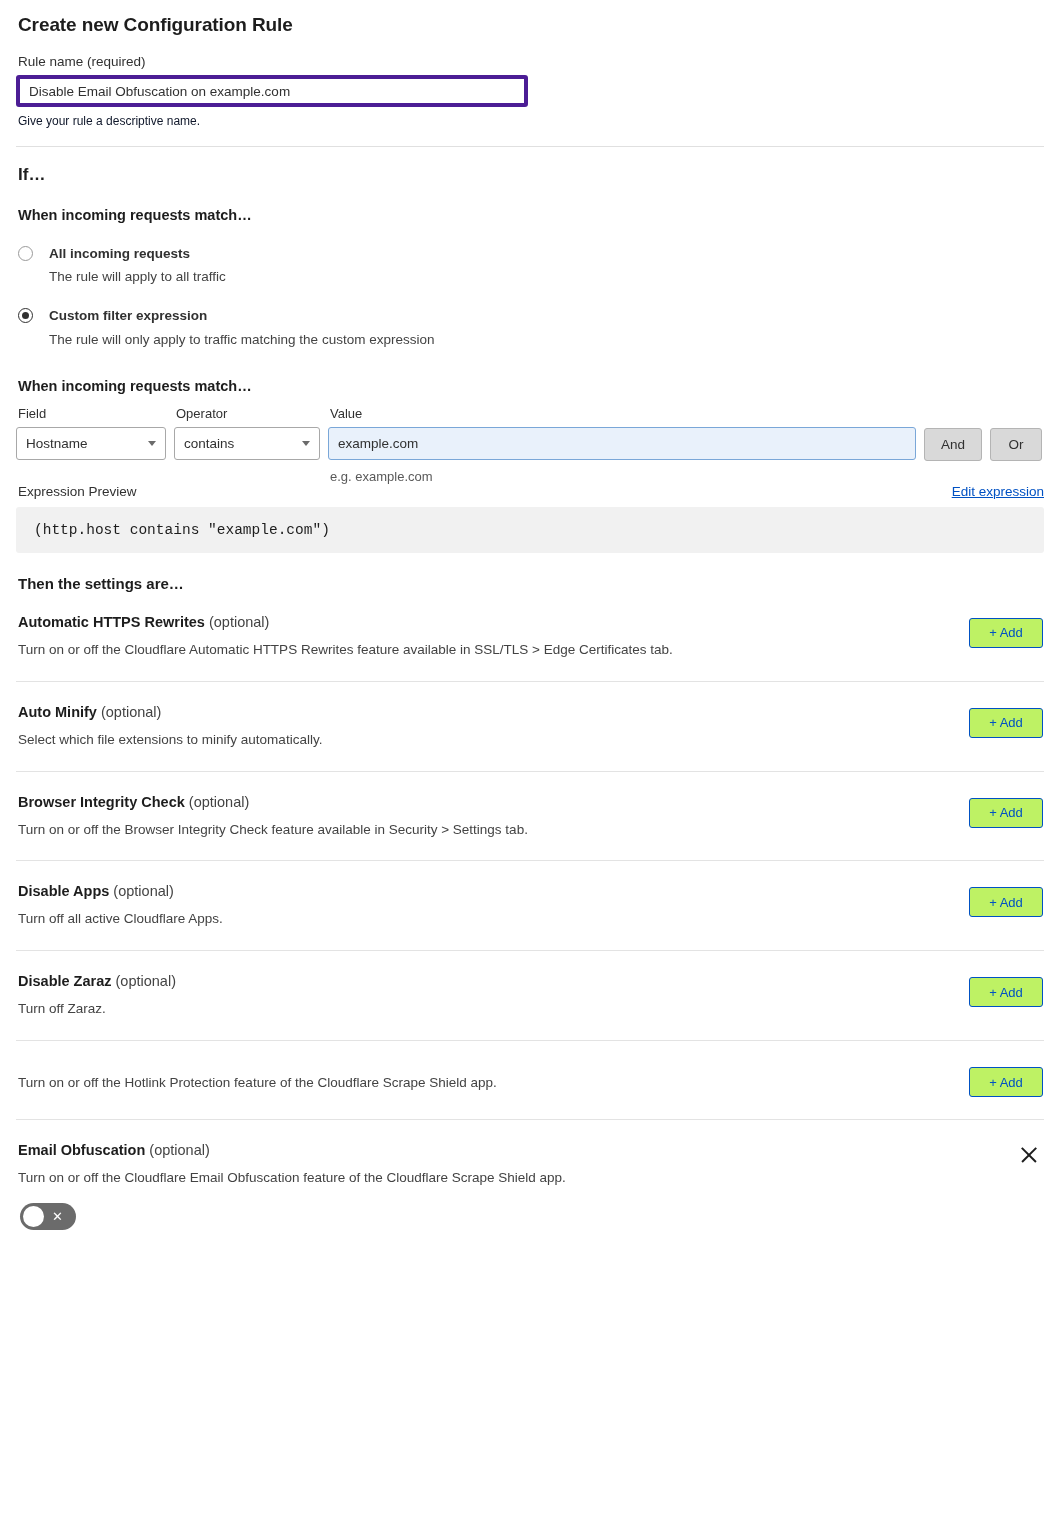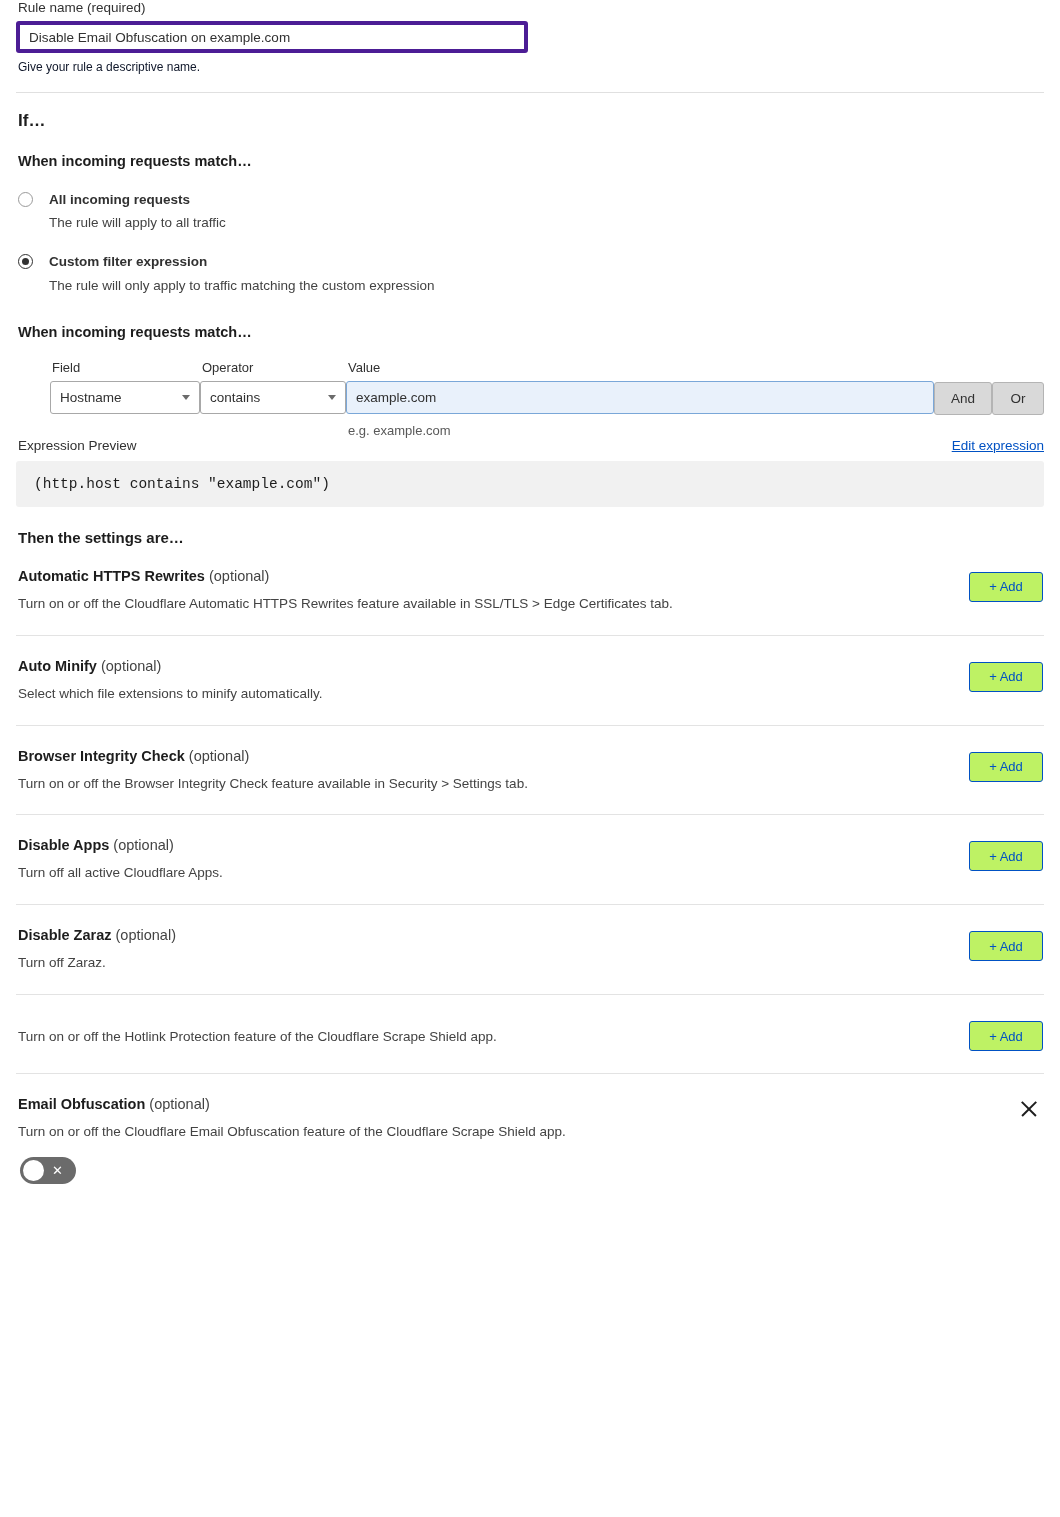--- a/index.html
+++ b/index.html
@@ -106,22 +106,22 @@
     font-size: 13.5px;
     color: #434343;
     margin-top: 7px;
     line-height: 1.2;
   }
 
   
   .builder {
     display: flex;
     align-items: flex-start;
-    margin-top: 20px;
-    justify-content: flex-end;
+    margin-top: 12px;
+    gap: 8px;
   }
   .col-label {
     font-size: 13px;
     color: #313131;
     margin: 0 0 6px 2px;
   }
   .select {
     height: 33px;
     border: 1px solid #a8a8a8;
     border-radius: 3px;
@@ -275,20 +275,21 @@
     font-size: 13px;
     margin-left: 8px;
     line-height: 1;
   }
 </style>
 </head>
 <body>
 
 <div class="page">
 
+  <h1 class="page-title">Create new Configuration Rule</h1>
 
   <div>
     <div class="field-label">Rule name (required)</div>
     <div class="text-input" placeholder="Rule name">Disable Email Obfuscation on example.com</div>
     <div class="help-text">Give your rule a descriptive name.</div>
   </div>
 
   <hr class="divider">
 
   <div class="section-heading">If…</div>

